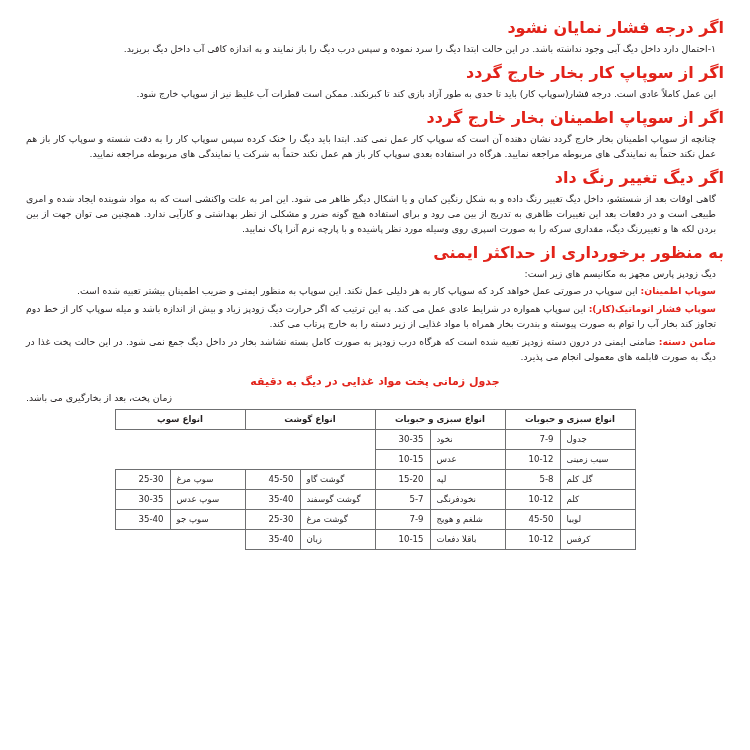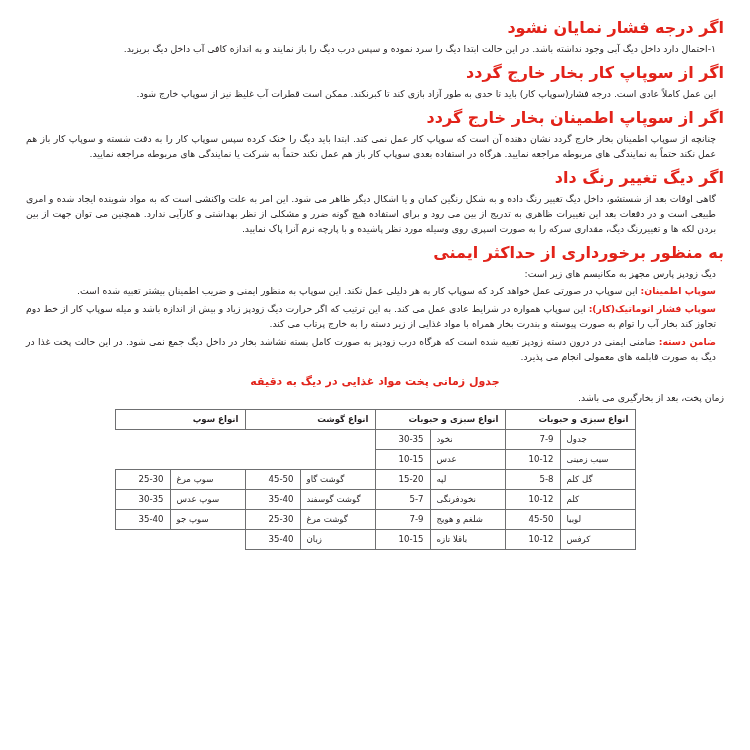--- a/index.html
+++ b/index.html
@@ -38,40 +38,40 @@
   .table-title{
     color:#e2231a;
     font-size:11px;
     font-weight:bold;
     margin:10px 0 4px 0;
     text-align:center;
   }
   .table-sub{
     font-size:9.3px;
     margin:0 0 6px 0;
-    text-align:right;
+    text-align:left;
   }
   .tbl-wrap{
     display:flex;
     justify-content:center;
   }
   table{
     border-collapse:collapse;
     font-size:8.6px;
   }
   table td,table th{
     border:1px solid #6f7072;
     padding:2px 6px;
     height:15px;
     line-height:1.2;
     white-space:nowrap;
   }
   th{
     font-weight:bold;
-    text-align:right;
+    text-align:center;
     font-size:8.6px;
   }
   td.name{text-align:left;min-width:62px;}
   td.time{text-align:right;min-width:42px;}
   td.blank{border:none;}
 </style>
 </head>
 <body>
 
 <div class="page">
@@ -169,21 +169,21 @@
               <td class="name">شلغم و هویج</td>
               <td class="time">7-9</td>
               <td class="name">گوشت مرغ</td>
               <td class="time">25-30</td>
               <td class="name">سوپ جو</td>
               <td class="time">35-40</td>
             </tr>
             <tr>
               <td class="name">کرفس</td>
               <td class="time">10-12</td>
-              <td class="name">باقلا تازه</td>
+              <td class="name">باقلا دفعات</td>
               <td class="time">10-15</td>
               <td class="name">زبان</td>
               <td class="time">35-40</td>
               <td class="blank"></td>
               <td class="blank"></td>
             </tr>
           </tbody>
       </table>
     </div>
   </div>

